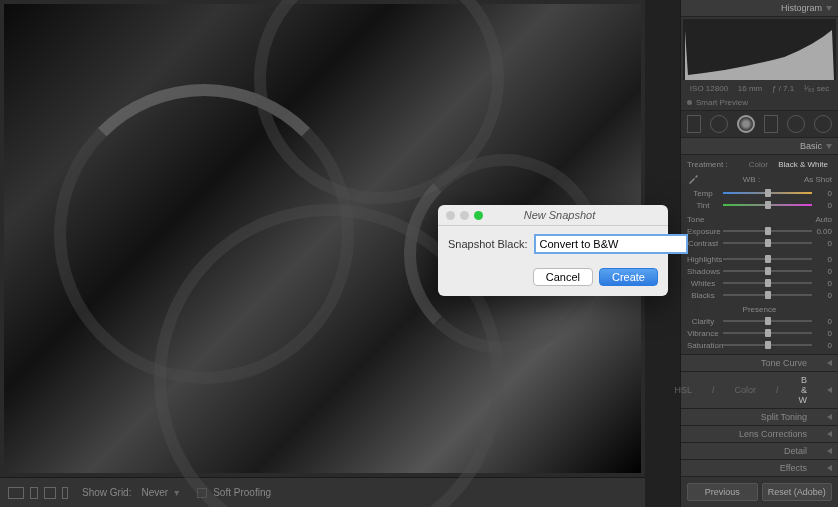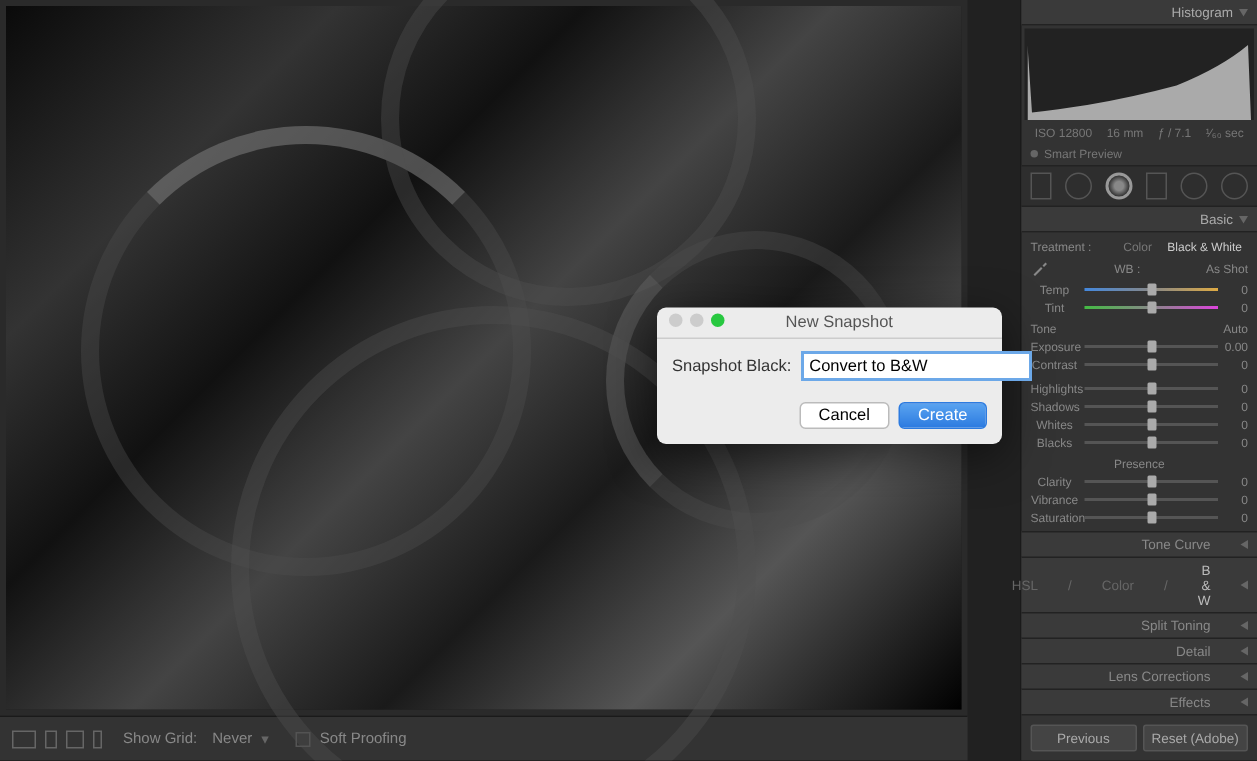--- a/index.html
+++ b/index.html
@@ -51,21 +51,21 @@
 .section-label { display: flex; justify-content: space-between; padding: 4px 0 1px; font-size: 8px; color: #888; }
 .auto-link { color: #888; }
 .collapsed-panel { background: #3a3a3a; padding: 3px 6px; text-align: right; color: #888; border-top: 1px solid #222; display: flex; justify-content: flex-end; align-items: center; gap: 20px; font-size: 9px; }
 .collapsed-panel .sub { color: #666; }
 .collapsed-panel .sel { color: #bbb; }
 .tri-left { width: 0; height: 0; border-top: 3px solid transparent; border-bottom: 3px solid transparent; border-right: 5px solid #666; }
 .tri-down { width: 0; height: 0; border-left: 3px solid transparent; border-right: 3px solid transparent; border-top: 5px solid #666; }
 .bottom-buttons { display: flex; gap: 4px; padding: 6px; background: #333; border-top: 1px solid #222; }
 .btn-prev, .btn-reset { flex: 1; background: #444; color: #aaa; border: 1px solid #555; padding: 3px 4px; font-size: 9px; text-align: center; border-radius: 2px; }
 .modal { position: absolute; left: 438px; top: 205px; width: 230px; background: #ececec; border-radius: 6px; box-shadow: 0 8px 30px rgba(0,0,0,0.5); font-size: 11px; color: #333; }
-.modal-titlebar { display: flex; padding: 4px 8px; border-bottom: 1px solid #ccc; }
+.modal-titlebar { display: flex; align-items: center; padding: 4px 8px; border-bottom: 1px solid #ccc; font-style: italic; }
 .traffic { display: flex; gap: 5px; }
 .tl { width: 9px; height: 9px; border-radius: 50%; background: #ccc; }
 .tl.g { background: #28c840; }
 .modal-title { flex: 1; text-align: center; color: #555; font-size: 11px; margin-left: -24px; }
 .modal-body { padding: 8px 10px; }
 .modal-row { display: flex; align-items: center; gap: 6px; }
 .modal-row label { white-space: nowrap; }
 .modal-row input { flex: 1; border: 2px solid #6ca8e8; padding: 2px 4px; font-size: 11px; border-radius: 0; outline: none; background: #fff; }
 .modal-buttons { display: flex; justify-content: flex-end; gap: 6px; padding: 6px 10px 10px; }
 .mac-btn { padding: 2px 12px; font-size: 11px; border-radius: 4px; border: 1px solid #bbb; background: #fff; }
@@ -257,25 +257,25 @@
       <span class="sub">Color</span>
         <span class="sub">/</span>
       <span class="sel">B &amp; W</span>
       <div class="tri-left"></div>
     </div>
     <div class="collapsed-panel">
         <span>Split Toning</span>
         <div class="tri-left"></div>
       </div>
     <div class="collapsed-panel">
+        <span>Lens Corrections</span>
+        <div class="tri-left"></div>
+      </div>
+    <div class="collapsed-panel">
         <span>Detail</span>
-        <div class="tri-left"></div>
-      </div>
-    <div class="collapsed-panel">
-        <span>Lens Corrections</span>
         <div class="tri-left"></div>
       </div>
     <div class="collapsed-panel">
         <span>Effects</span>
         <div class="tri-left"></div>
       </div>
     <div class="bottom-buttons">
       <div class="btn-prev">Previous</div>
       <div class="btn-reset">Reset (Adobe)</div>
     </div>

